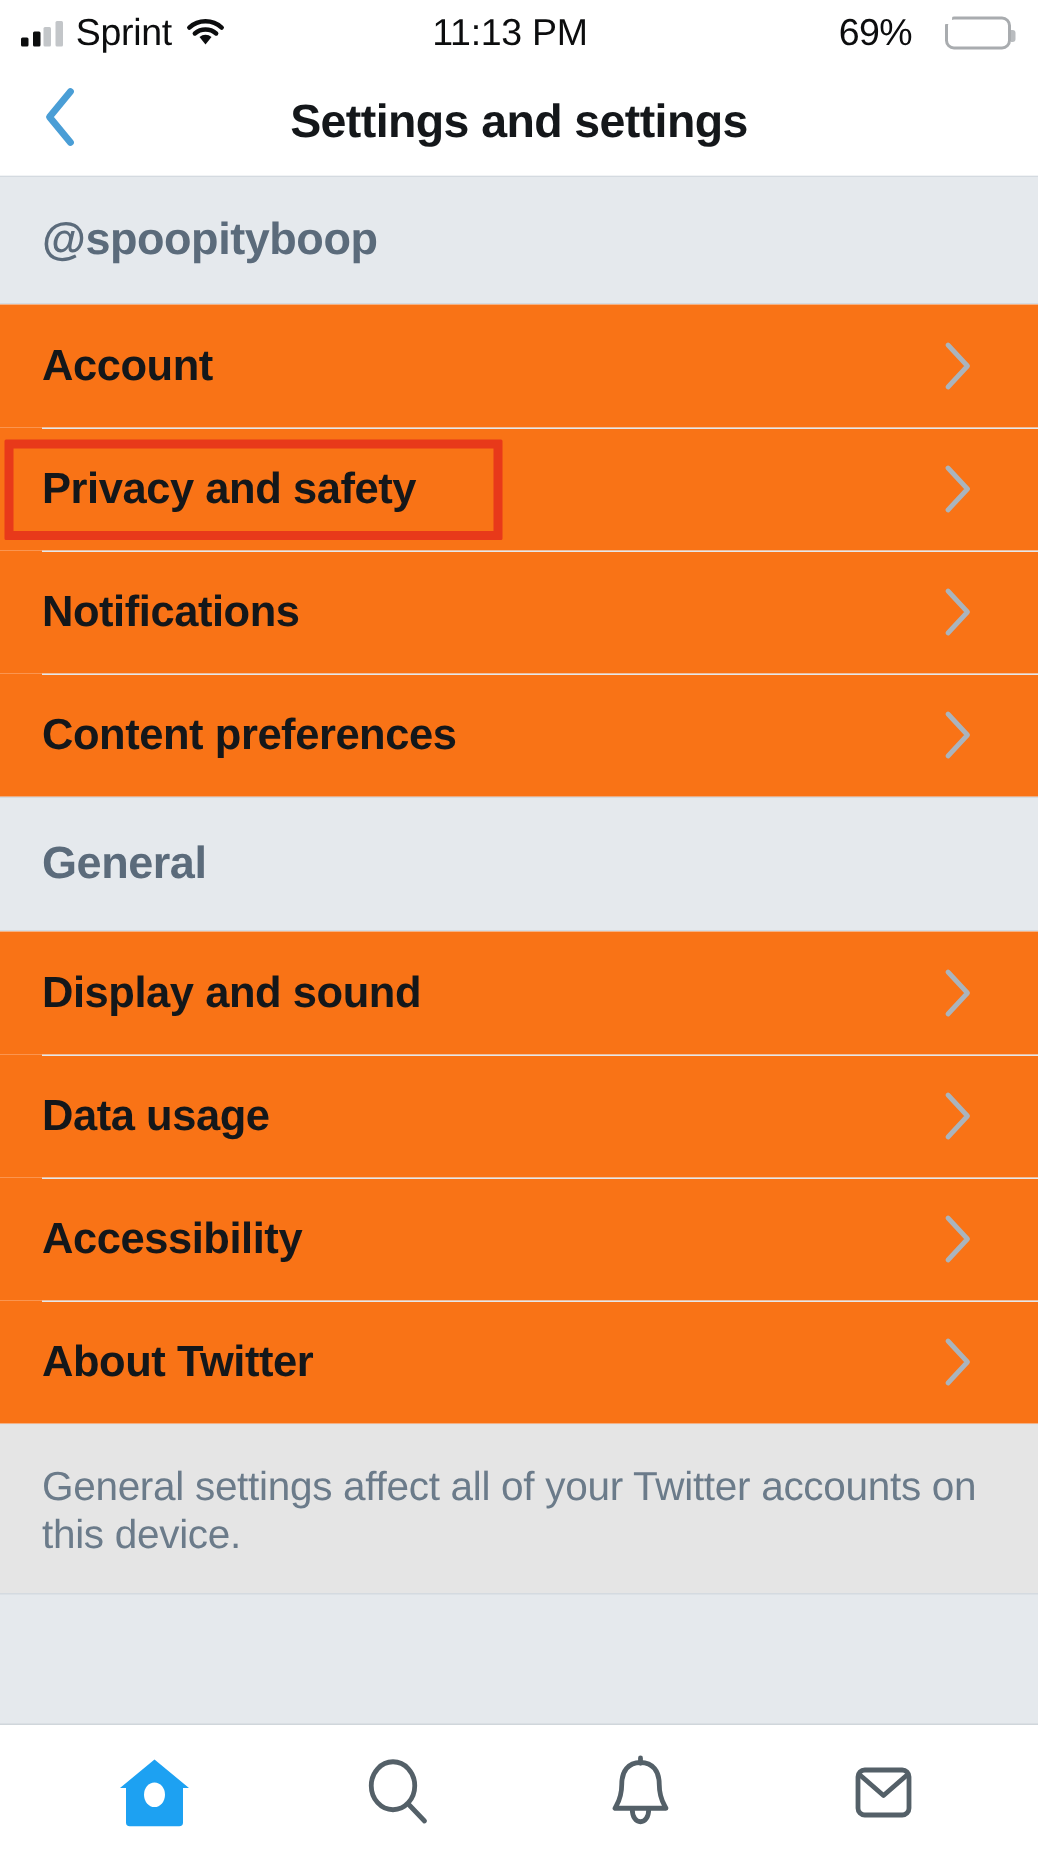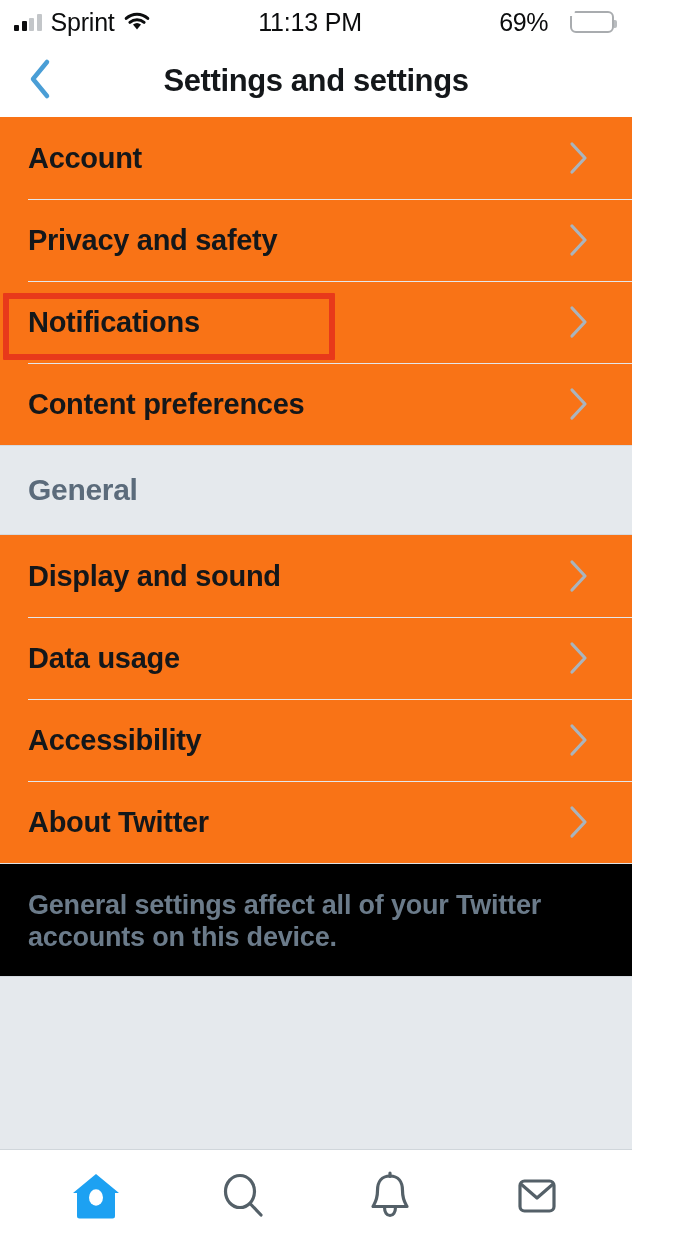--- a/index.html
+++ b/index.html
@@ -4,21 +4,21 @@
 <style>
   * { margin:0; padding:0; box-sizing:border-box; }
   html, body {
     width:700px; height:1245px;
     background:#ffffff;
     font-family:"Liberation Sans", sans-serif;
     -webkit-font-smoothing:antialiased;
   }
   #screen {
     position:relative;
-    width:632px; height:1245px;
+    width:692px; height:1245px;
     background:#ffffff;
     overflow:hidden;
     display:flex;
     flex-direction:column;
   }
 
   
   .status-bar {
     height:44px;
     flex:0 0 44px;
@@ -162,22 +162,21 @@
 
   .group-divider {
     height:1px;
     background:#dfe3e6;
     width:100%;
   }
 
   
   .footnote {
     padding:26px 16px 22px 28px;
-    background:#000000;
-    font-weight:bold;
+    background:#e5e5e5;
   }
   .footnote .text {
     font-size:27px;
     line-height:1.18;
     color:#6b7b8a;
     letter-spacing:-0.2px;
     max-width:625px;
   }
 
   
@@ -255,20 +254,23 @@
     <div class="back-btn">
       <span>
         <svg width="28" height="44" viewBox="0 0 28 44">
           <path d="M21 5 L7 22 L21 39" stroke="#4a9ed6" stroke-width="4.5" fill="none" stroke-linecap="round" stroke-linejoin="round"></path>
         </svg>
       </span>
     </div>
     <div class="nav-title">Settings and settings</div>
   </div>
 
+  <div class="section-header sh-account">
+    <span class="label">@spoopityboop</span>
+  </div>
 
   <div class="rows">
 
     <div class="row">
       <span class="label">Account</span>
       <span>
         <svg class="chev-right" viewBox="0 0 22 34">
           <path d="M4 3 L17 17 L4 31" stroke="#aab4bd" stroke-width="3.2" fill="none" stroke-linecap="round" stroke-linejoin="round"></path>
         </svg>
       </span>

